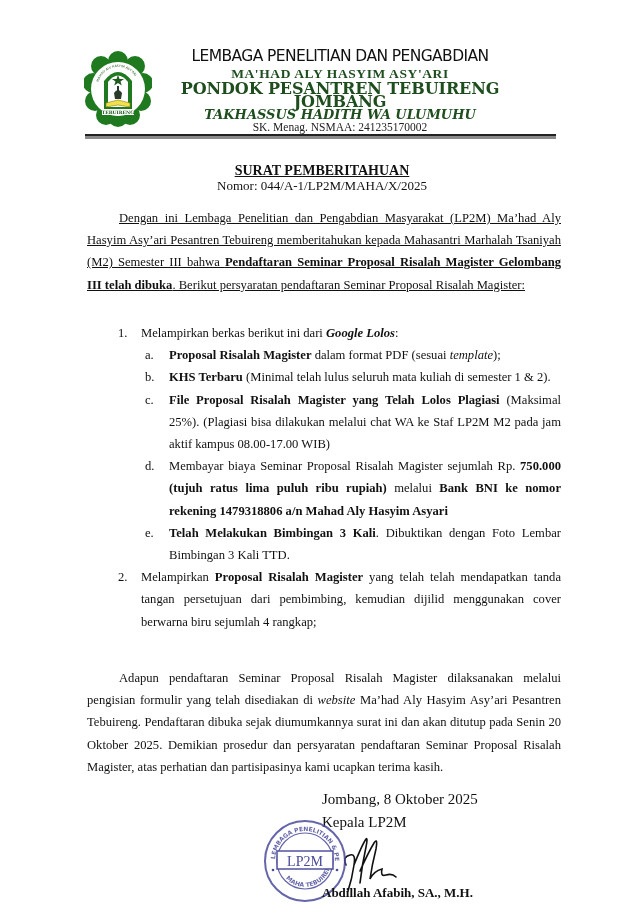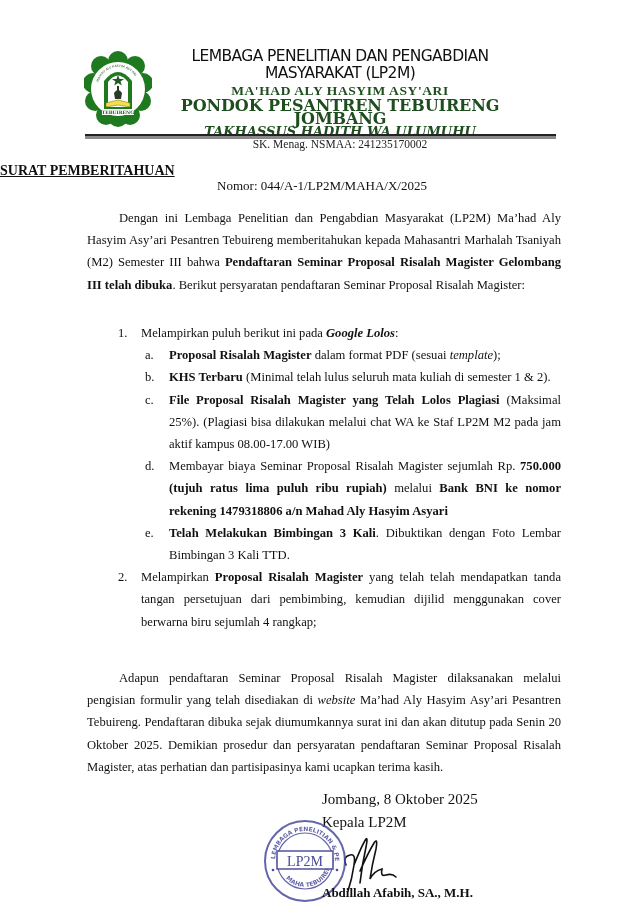--- a/index.html
+++ b/index.html
@@ -17,27 +17,27 @@
     .kop-l3 { font-family: "Liberation Serif", serif; font-weight: bold; font-size: 13.5px; color: #1e4d1e; letter-spacing: 0.6px; line-height: 16px; margin-top: 1px; }
     .kop-l4 { font-family: "DejaVu Serif", serif; font-weight: bold; font-size: 16px; color: #1e4d1e; line-height: 13px; letter-spacing: -0.1px; }
     .kop-l5 { font-family: "DejaVu Serif", serif; font-weight: bold; font-style: italic; font-size: 13px; color: #1e4d1e; line-height: 13px; }
     .kop-l6 { font-family: "Liberation Serif", serif; font-size: 11.5px; color: #222; line-height: 13px; }
 
     .sep { position: absolute; left: 85px; top: 134px; width: 471px; height: 5px; }
     .sep-top { height: 1.5px; background: #222; }
     .sep-bot { height: 3px; background: #8a8a8a; margin-top: 0.5px; }
 
     
-    .title { position: absolute; left: 0; top: 163px; width: 644px; text-align: left; font-size: 14px; font-weight: bold; line-height: 16px; }
+    .title { position: absolute; left: 0; top: 163px; width: 644px; text-align: center; font-size: 14px; font-weight: bold; line-height: 16px; }
     .title span { text-decoration: underline; }
     .nomor { position: absolute; left: 0; top: 178px; width: 644px; text-align: center; font-size: 13px; line-height: 16px; }
 
     
     .body-text { position: absolute; left: 87px; width: 474px; font-size: 12.6px; line-height: 22.2px; text-align: justify; }
-    .p1 { top: 207px; text-indent: 32px; }
+    .p1 { top: 207px; text-indent: 32px; text-decoration: underline; }
     .p2 { top: 667px; text-indent: 32px; }
 
     .list1 { position: absolute; left: 118px; top: 322px; width: 443px; font-size: 12.6px; line-height: 22.2px; }
     .li1 { position: relative; padding-left: 23px; text-align: justify; }
     .li1 .num { position: absolute; left: 0; top: 0; }
     .sublist { margin-left: 4px; }
     .li2 { position: relative; padding-left: 29px; text-align: justify; margin-left: 18px; }
     .li2 .let { position: absolute; left: 5px; top: 0; }
     b { font-weight: bold; }
     i { font-style: italic; }
@@ -85,21 +85,20 @@
 
       <rect x="18" y="58" width="32" height="6" fill="#ffffff"></rect>
       <text x="34" y="63" font-size="4.6" font-family="DejaVu Serif, serif" font-weight="bold" text-anchor="middle" fill="#1f5a1f">TEBUIRENG</text>
 
       <path id="arcTop" d="M14 36 A20 20 0 0 1 54 36" fill="none"></path>
       <text font-size="3.2" font-family="DejaVu Sans, sans-serif" fill="#1f5a1f"><textPath href="#arcTop" startOffset="8%">MA'HAD ALY HASYIM ASY'ARI</textPath></text>
     </svg>
 
     <div class="kop-text">
       <div class="kop-l1">LEMBAGA PENELITIAN DAN PENGABDIAN</div>
-      <div class="kop-l2">MASYARAKAT (LP2M)</div>
       <div class="kop-l3">MA'HAD ALY HASYIM ASY'ARI</div>
       <div class="kop-l4">PONDOK PESANTREN TEBUIRENG JOMBANG</div>
       <div class="kop-l5">TAKHASSUS HADITH WA ULUMUHU</div>
       <div class="kop-l6">SK. Menag. NSMAA: 241235170002</div>
     </div>
   </div>
 
   <div class="sep">
     <div class="sep-top"></div>
     <div class="sep-bot"></div>
@@ -108,21 +107,21 @@
   <div class="title"><span>SURAT PEMBERITAHUAN</span></div>
   <div class="nomor">Nomor: 044/A-1/LP2M/MAHA/X/2025</div>
 
   <div class="body-text p1">
     <span>Dengan ini Lembaga Penelitian dan Pengabdian Masyarakat (LP2M) Ma’had Aly Hasyim Asy’ari Pesantren Tebuireng memberitahukan kepada Mahasantri Marhalah Tsaniyah (M2) Semester III bahwa </span><b>Pendaftaran Seminar Proposal Risalah Magister Gelombang III telah dibuka</b><span>. Berikut persyaratan pendaftaran Seminar Proposal Risalah Magister:</span>
   </div>
 
   <div class="list1">
     <div class="li1">
       <span class="num">1.</span>
-      <span>Melampirkan puluh berikut ini pada </span><b><i>Google Lolos</i></b><span>:</span>
+      <span>Melampirkan berkas berikut ini dari </span><b><i>Google Lolos</i></b><span>:</span>
     </div>
     <div class="sublist">
       <div class="li2">
         <span class="let">a.</span>
         <b>Proposal Risalah Magister</b><span> dalam format PDF (sesuai </span><i>template</i><span>);</span>
       </div>
       <div class="li2">
         <span class="let">b.</span>
         <b>KHS Terbaru</b><span> (Minimal telah lulus seluruh mata kuliah di semester 1 &amp; 2).</span>
       </div>

